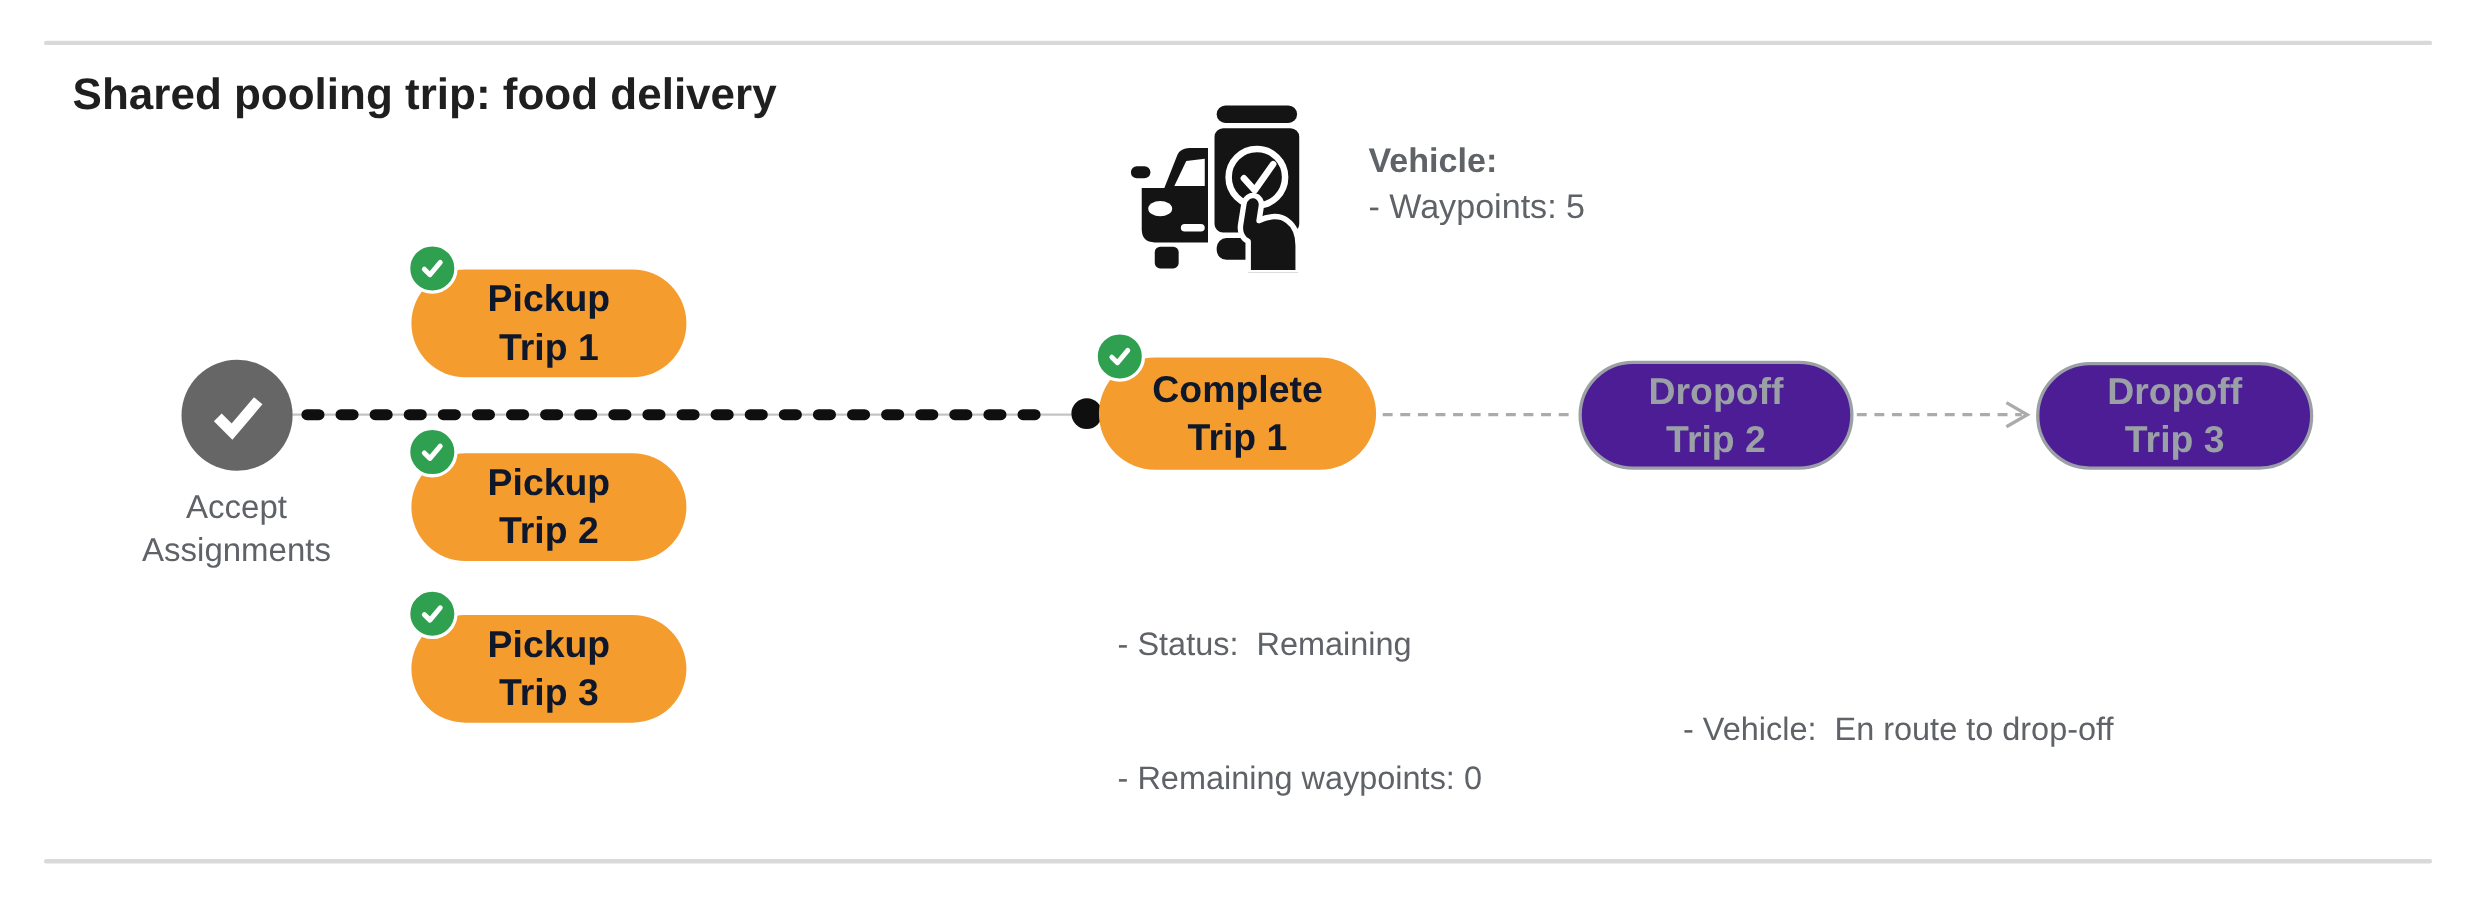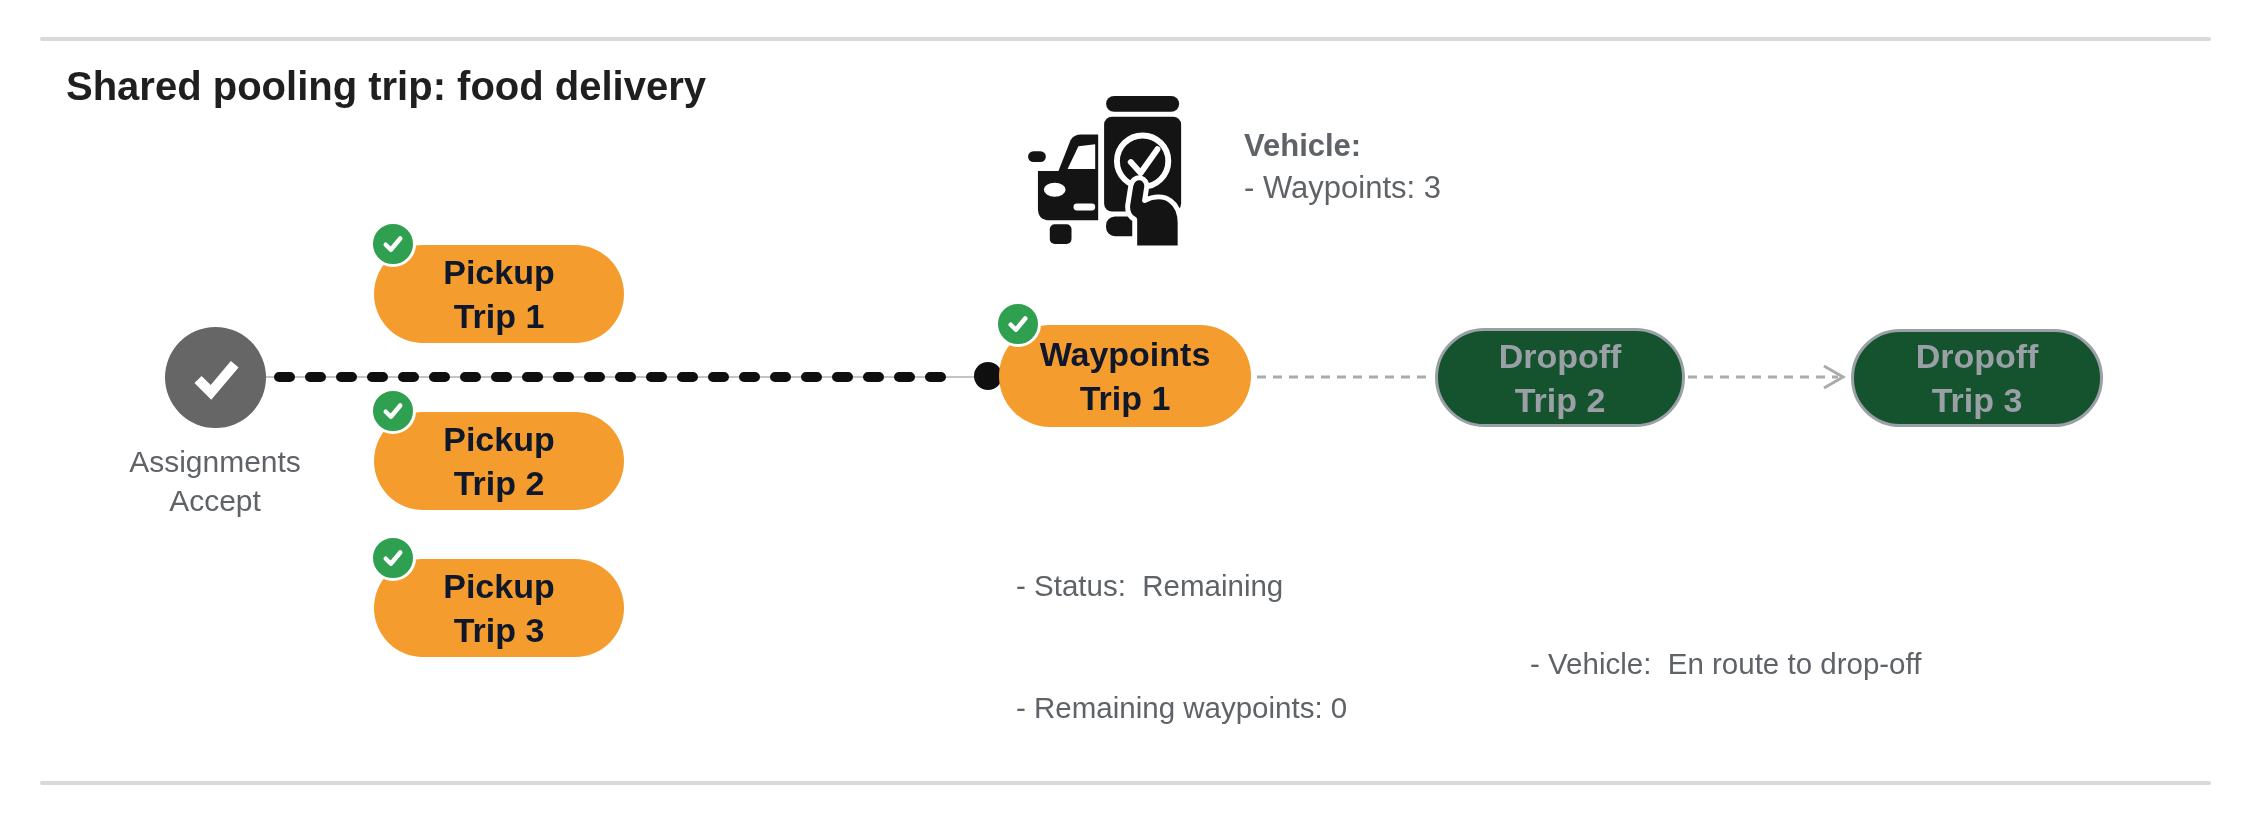--- a/index.html
+++ b/index.html
@@ -30,21 +30,21 @@
     display:flex;align-items:center;justify-content:center;}
   .start-circle svg{width:72px;height:72px;}
   .start-label{position:absolute;left:60px;top:442px;width:310px;text-align:center;
     font-size:30px;line-height:39px;color:var(--text-gray,#5f6368);}
 
   
   .pill{position:absolute;box-sizing:border-box;border-radius:52px;
     display:flex;flex-direction:column;align-items:center;justify-content:center;
     font-size:34px;line-height:44px;font-weight:bold;text-align:center;}
   .pill.orange{background:var(--orange,#f49c2e);color:#0f172a;}
-  .pill.ghost{background:#14532d;border:3.5px solid var(--light-gray,#9aa0a6);
+  .pill.ghost{background:#4c1d95;border:3.5px solid var(--light-gray,#9aa0a6);
     color:var(--light-gray,#9aa0a6);}
 
   .badge{position:absolute;left:-4px;top:-24px;width:46px;height:46px;
     box-sizing:border-box;border-radius:50%;background:var(--green,#34a853);
     border:3px solid #ffffff;display:flex;align-items:center;justify-content:center;}
   .badge svg{width:30px;height:30px;}
 
   
   .details{position:absolute;font-size:29.5px;line-height:40.5px;
     color:var(--text-gray,#5f6368);white-space:pre-wrap;}
@@ -77,40 +77,40 @@
     <rect x="79" y="128" width="74" height="20" rx="9" fill="#141414"></rect>
     <circle cx="116" cy="72" r="26" fill="none" stroke="#ffffff" stroke-width="6"></circle>
     <path d="M104 73 L114 84 L131 60" fill="none" stroke="#ffffff" stroke-width="6" stroke-linecap="round" stroke-linejoin="round"></path>
     <path d="M108 160 L108 131 C103 129 100 123 101 116 L104 97
           C105 91 110 88 114 89 C118 90 121 94 120 99 L118 112 C127 107 138 107 144 112
           C151 117 154 125 154 135 L154 160 Z" fill="#141414" stroke="#ffffff" stroke-width="5" stroke-linejoin="round"></path>
   </svg>
 
   <div class="vehicle-text">
     <div class="bold">Vehicle:</div>
-    <div>- Waypoints: 3</div>
+    <div>- Waypoints: 5</div>
   </div>
 
   <svg class="connectors" viewBox="0 0 2245 825">
     <line x1="266" y1="377" x2="986" y2="377" stroke="#c4c4c4" stroke-width="2"></line>
     <line x1="279" y1="377" x2="960" y2="377" stroke="#0f0f0f" stroke-width="10" stroke-dasharray="11 20" stroke-linecap="round"></line>
     <circle cx="988" cy="376" r="14" fill="#0f0f0f"></circle>
     <line x1="1257" y1="377" x2="1432" y2="377" stroke="#ababab" stroke-width="3" stroke-dasharray="9 7"></line>
     <line x1="1688" y1="377" x2="1838" y2="377" stroke="#ababab" stroke-width="3" stroke-dasharray="9 7"></line>
     <path d="M1824 366 L1843 377 L1824 388" fill="none" stroke="#ababab" stroke-width="3"></path>
   </svg>
 
   <div class="start-circle">
     <svg viewBox="0 0 100 100">
       <path d="M25 52 L43 70 L76 31" fill="none" stroke="#ffffff" stroke-width="14" stroke-linecap="butt" stroke-linejoin="miter"></path>
     </svg>
   </div>
   <div class="start-label">
+    <div>Accept</div>
     <div>Assignments</div>
-    <div>Accept</div>
   </div>
 
   <div class="pill orange" style="left:374px;top:245px;width:250px;height:98px;">
     <div class="badge">
       <svg viewBox="0 0 24 24">
           <path d="M6.2 12.6 L10.3 16.6 L17.8 7.6" fill="none" stroke="#fff" stroke-width="3.6" stroke-linecap="round" stroke-linejoin="round"></path>
         </svg>
     </div>
     <div>Pickup</div>
     <div>Trip 1</div>
@@ -135,21 +135,21 @@
     <div>Pickup</div>
     <div>Trip 3</div>
   </div>
 
   <div class="pill orange" style="left:999px;top:325px;width:252px;height:102px;">
     <div class="badge">
       <svg viewBox="0 0 24 24">
           <path d="M6.2 12.6 L10.3 16.6 L17.8 7.6" fill="none" stroke="#fff" stroke-width="3.6" stroke-linecap="round" stroke-linejoin="round"></path>
         </svg>
     </div>
-    <div>Waypoints</div>
+    <div>Complete</div>
     <div>Trip 1</div>
   </div>
 
   <div class="pill ghost" style="left:1435px;top:328px;width:250px;height:99px;">
     <div>Dropoff</div>
     <div>Trip 2</div>
   </div>
 
   <div class="pill ghost" style="left:1851px;top:329px;width:252px;height:98px;">
     <div>Dropoff</div>

